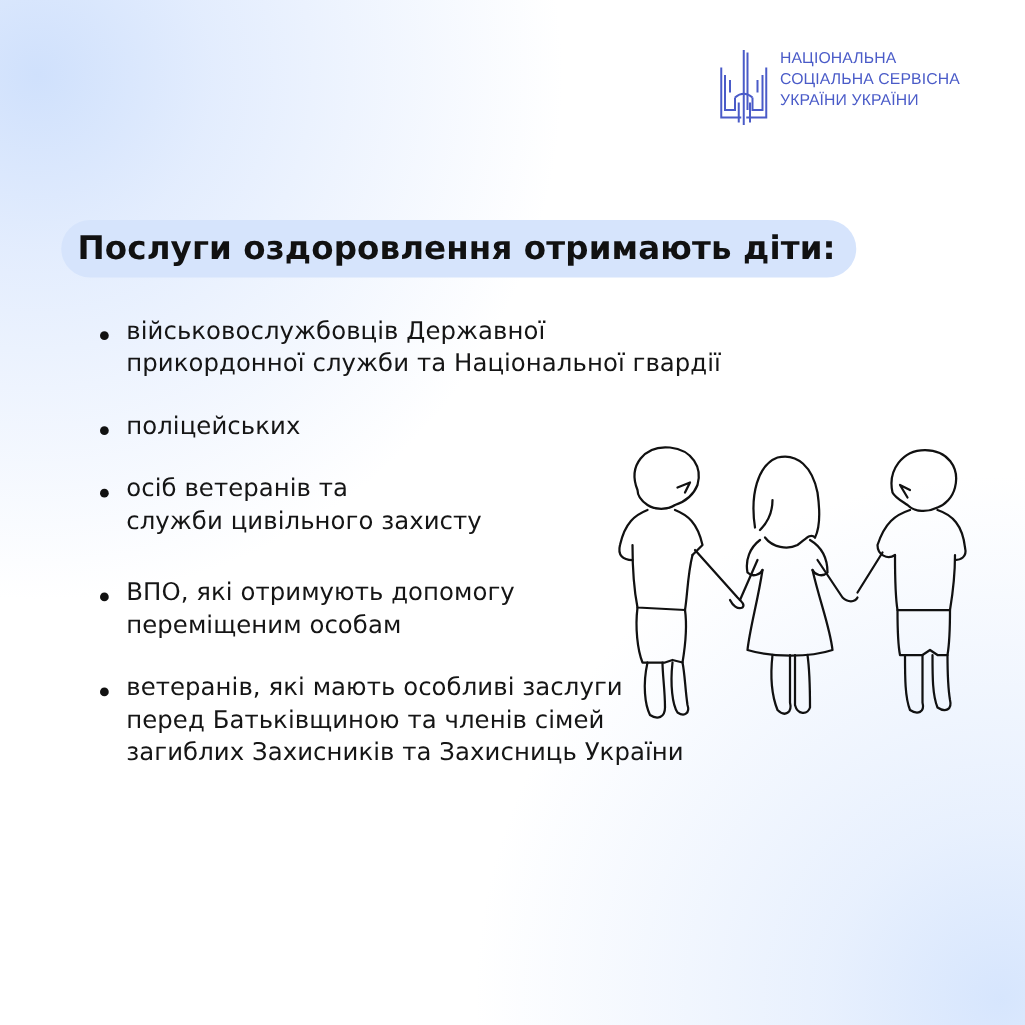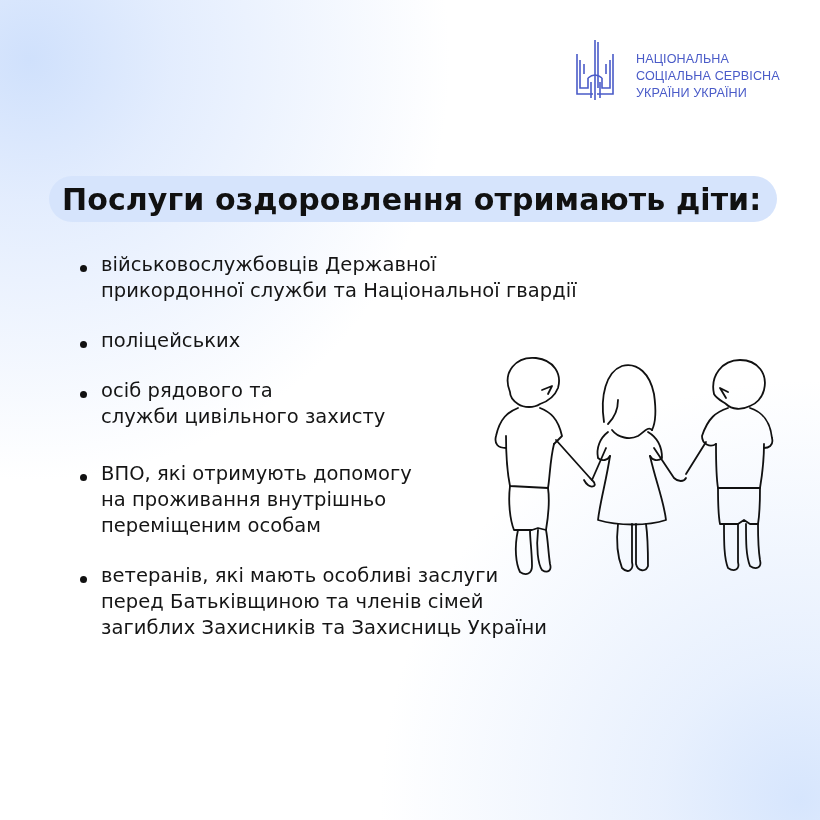--- a/index.html
+++ b/index.html
@@ -10,37 +10,37 @@
   }
   .bg {
     position: absolute; inset: 0;
     background:
       radial-gradient(circle at 30px 60px, rgba(205,223,252,0.95) 0px, rgba(215,229,253,0.7) 140px, rgba(255,255,255,0) 420px),
       radial-gradient(circle at 800px 800px, rgba(212,228,253,0.95) 0px, rgba(222,234,253,0.7) 140px, rgba(255,255,255,0) 420px),
       #ffffff;
   }
   .logo {
     position: absolute; left: 574px; top: 38px;
-    display: flex; align-items: flex-end; gap: 20px;
+    display: flex; align-items: flex-start; gap: 8px;
   }
   .logo svg { display: block; }
   .logo-text {
     color: #4a5bc8; font-family: "Liberation Sans", sans-serif;
     font-size: 12.6px; line-height: 17px; letter-spacing: 0.1px; font-weight: 500;
   }
   .logo-text div { white-space: nowrap; }
   .title-pill {
     position: absolute; left: 49px; top: 176px;
     height: 46px; padding: 0 16px 0 13px;
     background: #d6e4fc; border-radius: 23px;
     display: flex; align-items: center;
   }
   .title-pill span {
     font-family: "DejaVu Sans", sans-serif; font-weight: 600;
-    font-size: 30px; color: #111111; letter-spacing: 0.1px; white-space: nowrap;
+    font-size: 26px; color: #111111; letter-spacing: 0.1px; white-space: nowrap;
   }
   .list { position: absolute; left: 80px; top: 252px; margin: 0; padding: 0; list-style: none; }
   .item { position: relative; padding-left: 21px; margin: 0; }
   .item .bullet {
     position: absolute; left: 0; top: 13px; width: 7px; height: 7px;
     border-radius: 50%; background: #111;
   }
   .item .line {
     display: block; font-family: "DejaVu Sans", sans-serif;
     font-size: 19.5px; line-height: 26px; color: #151515; white-space: nowrap;
@@ -85,27 +85,26 @@
     <span class="bullet"></span>
     <span class="line">військовослужбовців Державної</span>
     <span class="line">прикордонної служби та Національної гвардії</span>
   </li>
   <li class="item" style="margin-bottom:24px;">
     <span class="bullet"></span>
     <span class="line">поліцейських</span>
   </li>
   <li class="item" style="margin-bottom:24px;">
     <span class="bullet"></span>
-    <span class="line">осіб рядового та</span>
+    <span class="line">осіб ветеранів та</span>
     <span class="line">служби цивільного захисту</span>
   </li>
   <li class="item" style="margin-bottom:24px;margin-top:31px;">
     <span class="bullet"></span>
     <span class="line">ВПО, які отримують допомогу</span>
-    <span class="line">на проживання внутрішньо</span>
     <span class="line">переміщеним особам</span>
   </li>
   <li class="item">
     <span class="bullet"></span>
     <span class="line">ветеранів, які мають особливі заслуги</span>
     <span class="line">перед Батьківщиною та членів сімей</span>
     <span class="line">загиблих Захисників та Захисниць України</span>
   </li>
 </ul>
 

